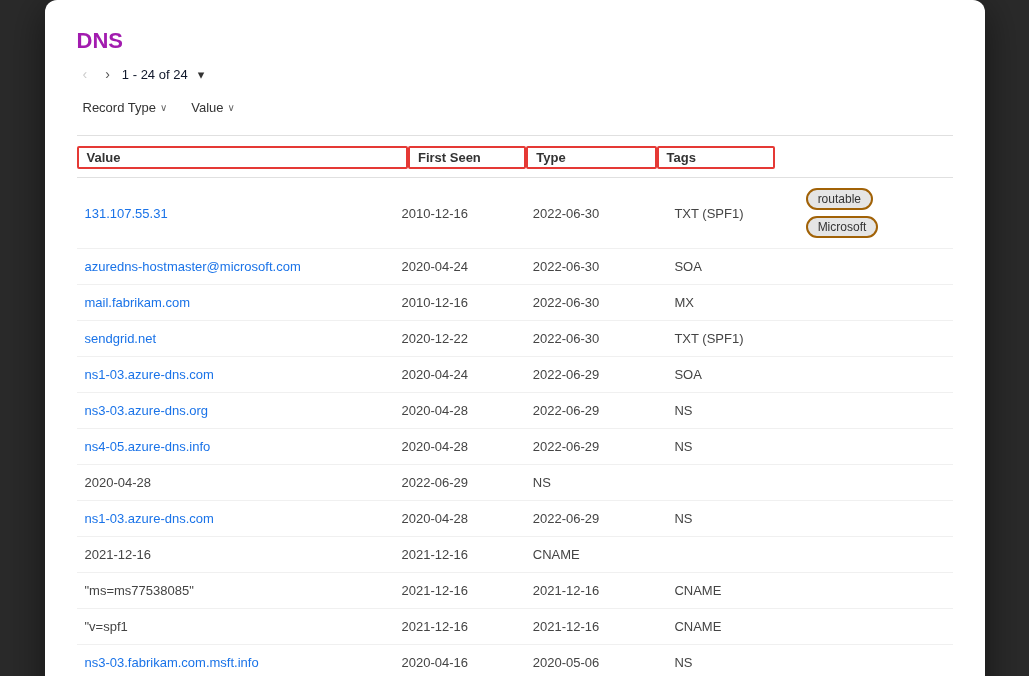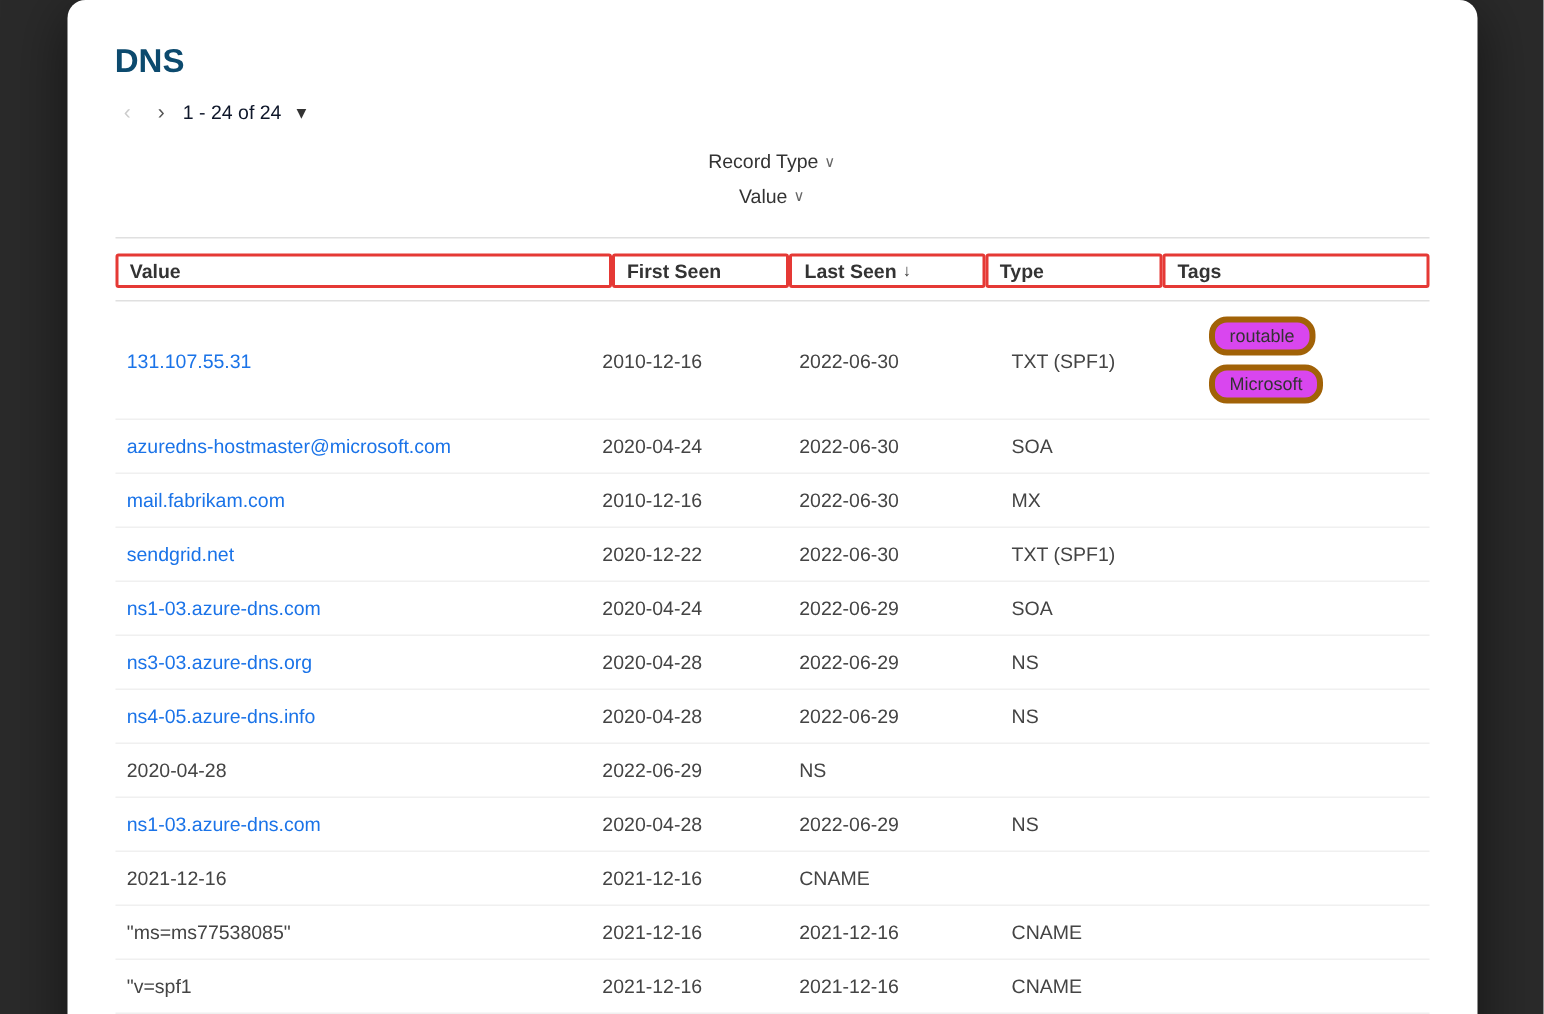--- a/index.html
+++ b/index.html
@@ -15,21 +15,21 @@
       background: #fff;
       border-radius: 12px;
       width: 940px;
       min-height: 620px;
       padding: 28px 32px;
       box-shadow: 0 8px 40px rgba(0,0,0,0.5);
     }
     .page-title {
       font-size: 22px;
       font-weight: 600;
-      color: #0c4a6e;
+      color: #a21caf;
       margin-bottom: 10px;
     }
     .pagination-row {
       display: flex;
       align-items: center;
       gap: 6px;
       margin-bottom: 12px;
     }
     .nav-btn {
       background: none;
@@ -49,22 +49,22 @@
       background: none;
       border: none;
       cursor: pointer;
       font-size: 13px;
       color: #333;
       padding: 2px 4px;
     }
     .filters-row {
       display: flex;
       align-items: center;
+      gap: 12px;
       margin-bottom: 16px;
-      flex-direction: column;
     }
     .filter-btn {
       display: flex;
       align-items: center;
       gap: 4px;
       background: none;
       border: none;
       cursor: pointer;
       font-size: 13px;
       color: #333;
@@ -121,26 +121,26 @@
       cursor: pointer;
       text-decoration: none;
     }
     .tags-cell {
       display: flex;
       gap: 6px;
       align-items: center;
       flex-wrap: wrap;
     }
     .tag {
-      background: #d946ef;
+      background: #e5e5e5;
       color: #333;
       font-size: 12px;
       padding: 2px 10px;
       border-radius: 12px;
-      border: 4px solid #a16207;
+      border: 2px solid #a16207;
     }
   </style>
 </head>
 <body>
 
 <div class="window">
 
   <div class="page-title">DNS</div>
 
   <div class="pagination-row">
@@ -163,24 +163,20 @@
 
   <div class="table-container">
 
     <div class="table-header">
       <div class="th highlighted">
         <span>Value</span>
       </div>
       <div class="th highlighted">
         <span>First Seen</span>
       </div>
-      <div class="th highlighted" style="cursor:pointer;">
-        <span>Last Seen</span>
-        <span class="sort-icon">↓</span>
-      </div>
       <div class="th highlighted">
         <span>Type</span>
       </div>
       <div class="th highlighted">
         <span>Tags</span>
       </div>
     </div>
 
     <div id="table-body">
         <div class="table-row">
@@ -262,20 +258,21 @@
           <div class="td tags-cell"></div>
         </div>
         <div class="table-row">
           <div class="td">"v=spf1</div>
           <div class="td">2021-12-16</div>
           <div class="td">2021-12-16</div>
           <div class="td">CNAME</div>
           <div class="td tags-cell"></div>
         </div>
         <div class="table-row">
+          <div class="td link">ns3-03.fabrikam.com.msft.info</div>
           <div class="td">2020-04-16</div>
           <div class="td">2020-05-06</div>
           <div class="td">NS</div>
           <div class="td tags-cell"></div>
         </div>
       </div>
 
   </div>
 </div>
 

